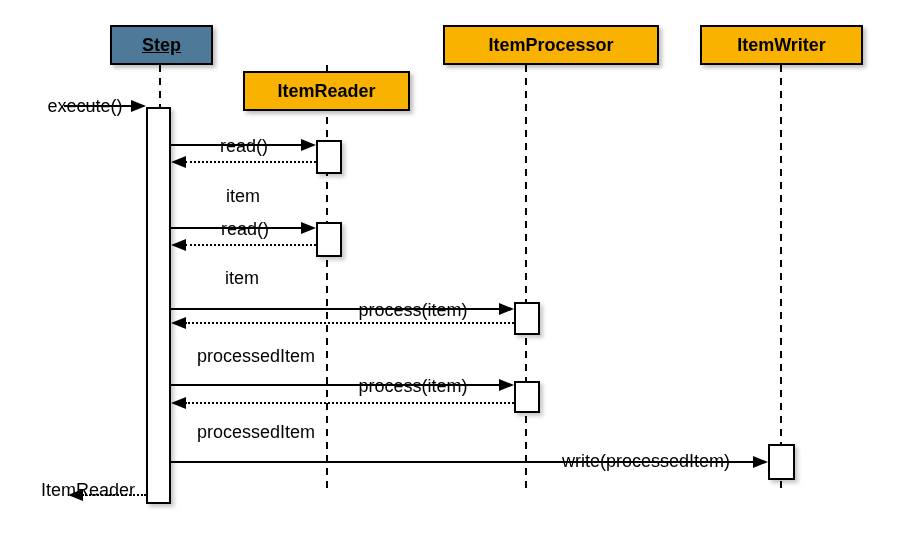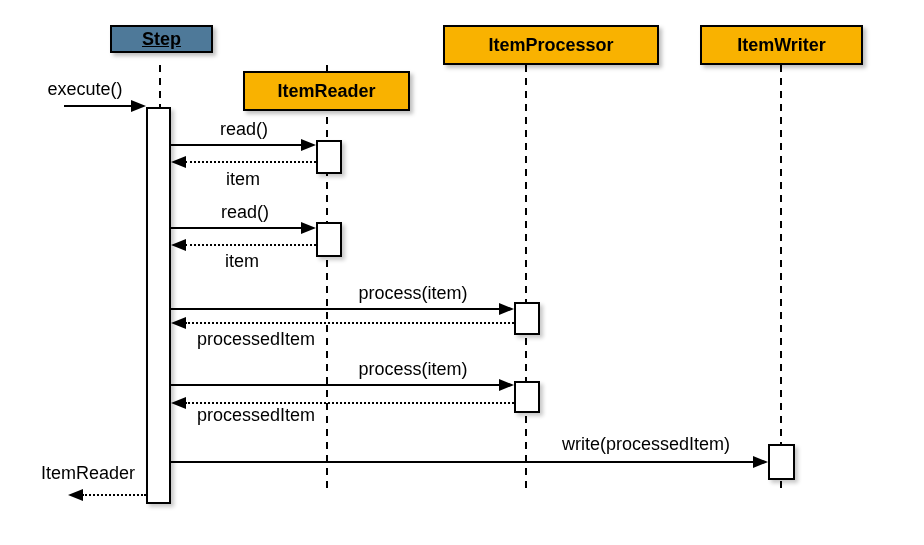--- a/index.html
+++ b/index.html
@@ -27,34 +27,34 @@
     background:#fff;border:2px solid #000;
     box-shadow:3px 3px 4px rgba(0,0,0,0.22);
   }
   .msg-line{position:absolute;height:0;border-top:2px solid #000;}
   .msg-line.dotted{border-top:2px dotted #000;}
   .head{position:absolute;width:0;height:0;border-top:6px solid transparent;border-bottom:6px solid transparent;}
   .head.right{border-left:15px solid #000;}
   .head.left{border-right:15px solid #000;}
   .msg-label{
     position:absolute;font-size:18px;color:#000;
-    white-space:nowrap;transform:translateX(-50%);
+    white-space:nowrap;transform:translateX(-50%);margin-top:17px;
   }
 </style>
 </head>
 <body>
 
 <div id="canvas">
 
   <div class="lifeline" style="left:159px;top:65px;height:42px;"></div>
   <div class="lifeline" style="left:326px;top:65px;height:425px;"></div>
   <div class="lifeline" style="left:525px;top:65px;height:425px;"></div>
   <div class="lifeline" style="left:780px;top:65px;height:428px;"></div>
 
-  <div class="participant" style="left: 110px; top: 25px; width: 103px; height: 28px; background: rgb(78, 121, 153); text-decoration: underline;">
+  <div class="participant" style="left: 110px; top: 25px; width: 103px; height: 40px; background: rgb(78, 121, 153); text-decoration: underline;">
     <span>Step</span>
   </div>
   <div class="participant" style="left: 243px; top: 25px; width: 167px; height: 40px; background: rgb(249, 178, 0); margin-top: 46px;">
     <span>ItemReader</span>
   </div>
   <div class="participant" style="left: 700px; top: 25px; width: 163px; height: 40px; background: rgb(249, 178, 0);">
     <span>ItemWriter</span>
   </div>
   <div class="participant" style="left: 443px; top: 25px; width: 216px; height: 40px; background: rgb(249, 178, 0);">
     <span>ItemProcessor</span>

